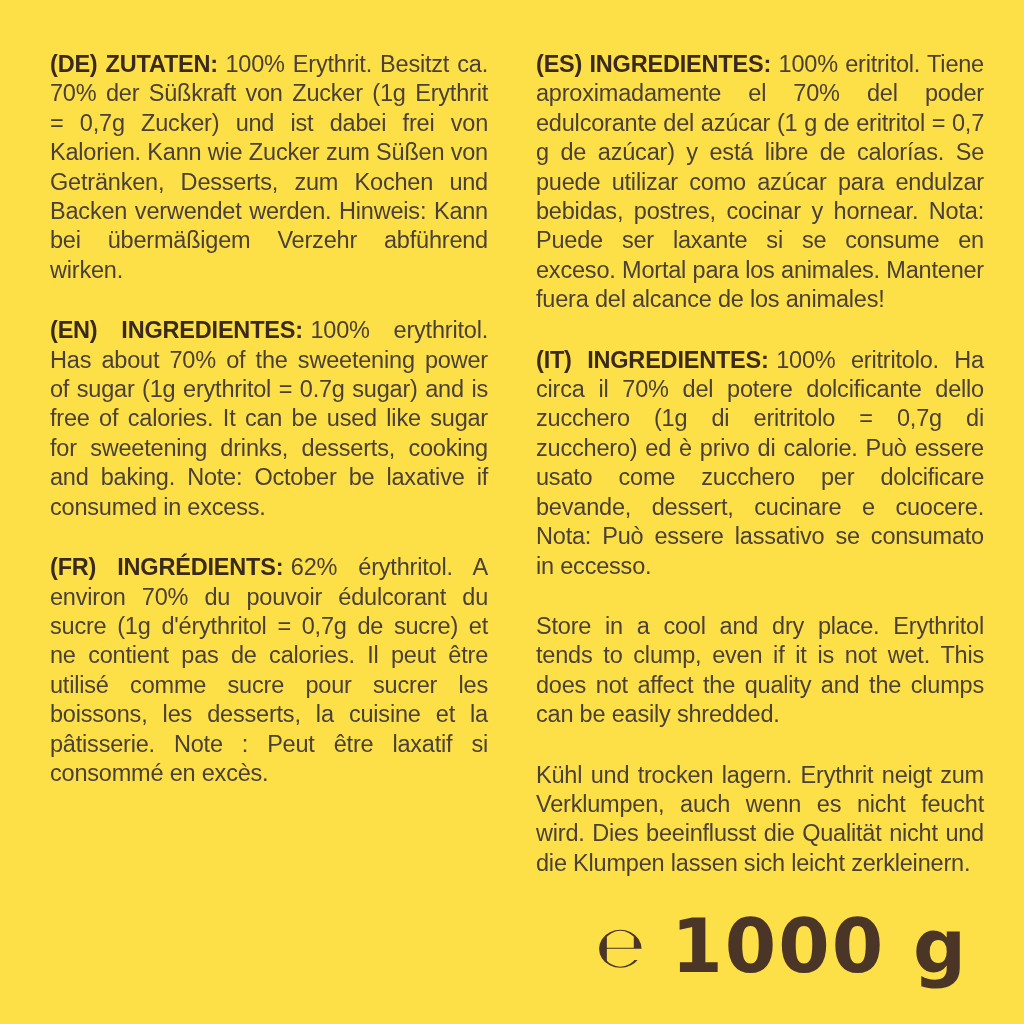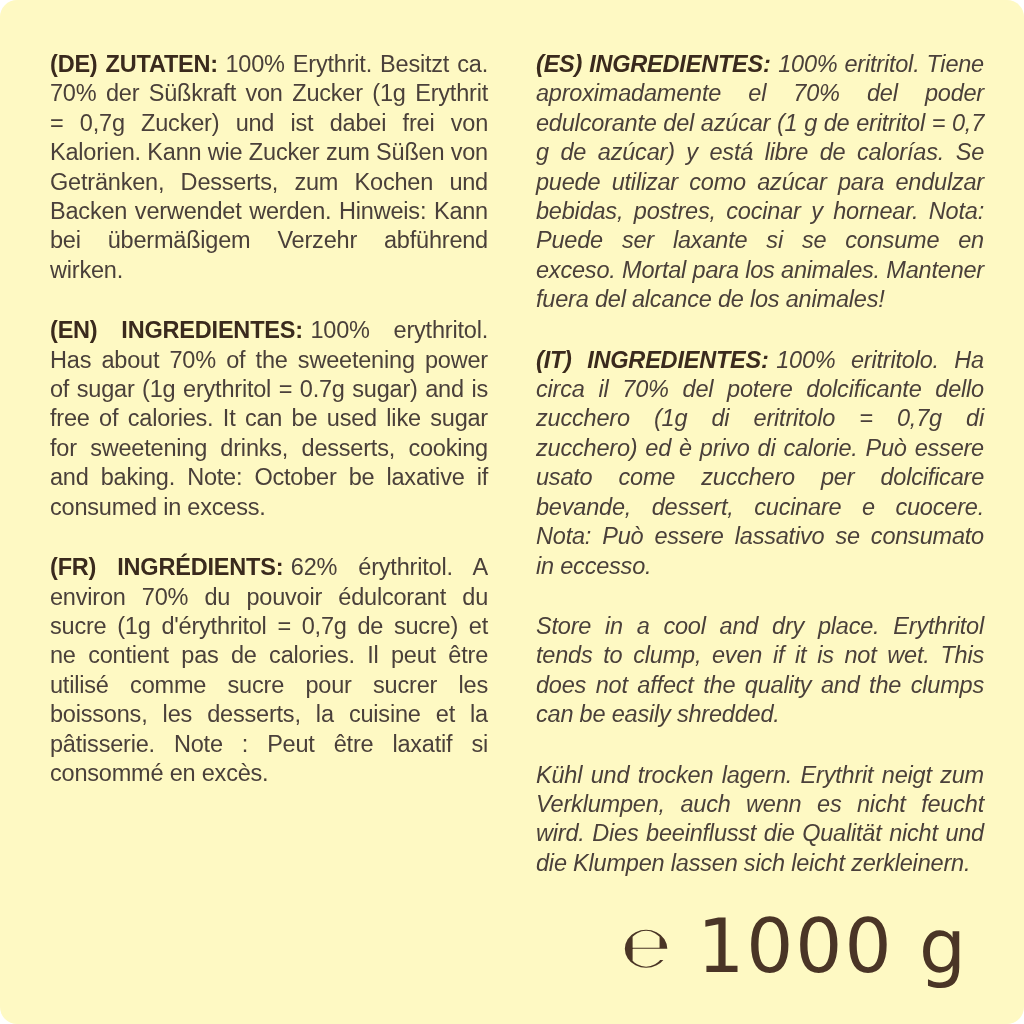--- a/index.html
+++ b/index.html
@@ -4,33 +4,32 @@
 <style>
   html, body {
     margin: 0;
     padding: 0;
     background: #ffffff;
   }
   .label {
     position: relative;
     width: 1024px;
     height: 1024px;
-    background: #fef9c3;
+    background: #fde047;
     font-family: "Liberation Sans", "DejaVu Sans", sans-serif;
     color: #4a403a;
     overflow: hidden;
-    border-radius: 17px;
   }
   .columns {
     display: flex;
     padding: 50px 38px 0 50px;
     gap: 48px;
   }
   .col-left  { width: 438px; flex: none; }
-  .col-right { width: 448px; flex: none; font-style: italic; }
+  .col-right { width: 448px; flex: none; }
   .section {
     margin: 0 0 31px 0;
     font-size: 23.5px;
     line-height: 29.4px;
     letter-spacing: -0.2px;
     text-align: justify;
     color: #4a403a;
   }
   .section.tight { margin-bottom: 0; }
   .heading {
@@ -41,20 +40,21 @@
   .net-weight {
     position: absolute;
     top: 906px;
     right: 56px;
     font-family: "DejaVu Sans", "Liberation Sans", sans-serif;
     font-size: 74px;
     line-height: 1.1;
     color: #4a3526;
     letter-spacing: 2px;
     white-space: nowrap;
+    font-weight: bold;
   }
   .e-mark {
     font-size: 58px;
     position: relative;
     top: -5px;
     margin-right: 24px;
   }
 </style>
 </head>
 <body>

